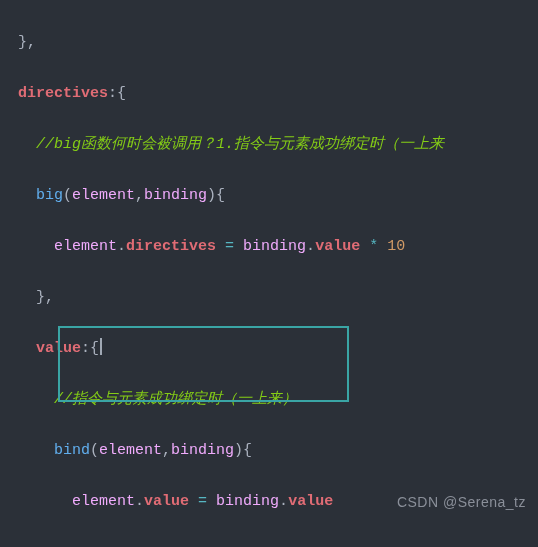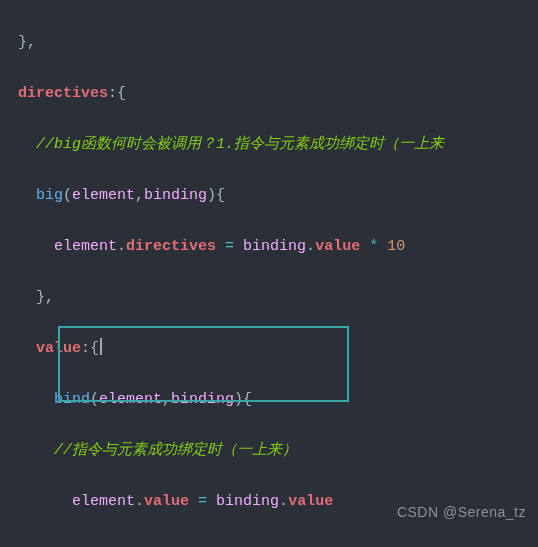--- a/index.html
+++ b/index.html
@@ -45,40 +45,40 @@
     border: 2px solid #3aa5a5;
     left: 58px;
     top: 326px;
     width: 291px;
     height: 76px;
     pointer-events: none;
   }
   .watermark {
     position: absolute;
     right: 12px;
-    bottom: 22px;
+    bottom: 32px;
     color: #8a8f99;
     font-size: 14px;
     font-family: Arial, sans-serif;
     letter-spacing: 0.5px;
   }
 </style>
 </head>
 <body>
 
 <div class="code-area">
 <div class="line i1"><span class="punct">},</span></div>
 <div class="line i1"><span class="prop">directives</span><span class="punct">:{</span></div>
 <div class="line i2"><span class="comment">//big函数何时会被调用？1.指令与元素成功绑定时（一上来</span></div>
 <div class="line i2"><span class="func">big</span><span class="punct">(</span><span class="param">element</span><span class="punct">,</span><span class="param">binding</span><span class="punct">){</span></div>
 <div class="line i3"><span class="param">element</span><span class="punct">.</span><span class="prop">directives</span> <span class="op">=</span> <span class="param">binding</span><span class="punct">.</span><span class="prop">value</span> <span class="op">*</span> <span class="num">10</span></div>
 <div class="line i2"><span class="punct">},</span></div>
 <div class="line i2"><span class="prop">value</span><span class="punct">:{</span><span class="cursor"></span></div>
+<div class="line i3"><span class="comment">//指令与元素成功绑定时（一上来）</span></div>
 <div class="line i3"><span class="func">bind</span><span class="punct">(</span><span class="param">element</span><span class="punct">,</span><span class="param">binding</span><span class="punct">){</span></div>
-<div class="line i3"><span class="comment">//指令与元素成功绑定时（一上来）</span></div>
 <div class="line i4"><span class="param">element</span><span class="punct">.</span><span class="prop">value</span> <span class="op">=</span> <span class="param">binding</span><span class="punct">.</span><span class="prop">value</span></div>
 
 
 
 
 
 
 
 
 

